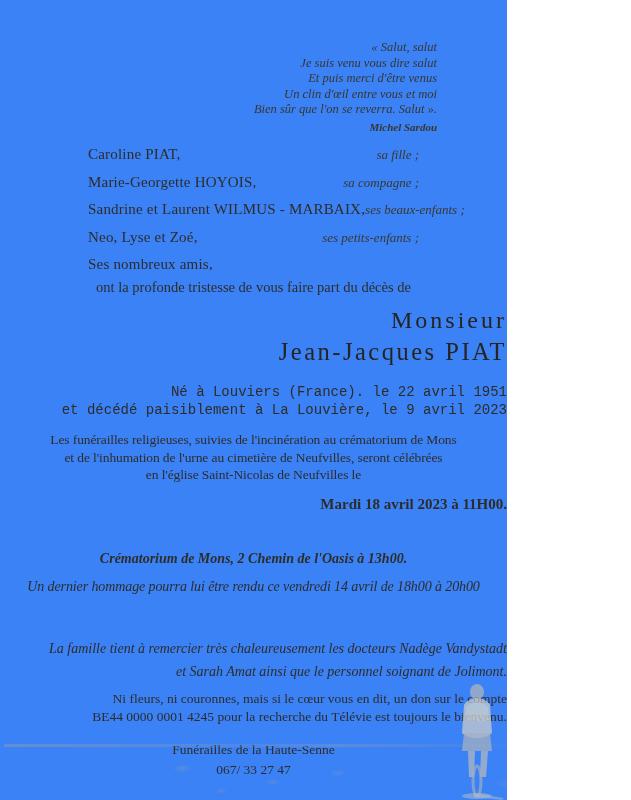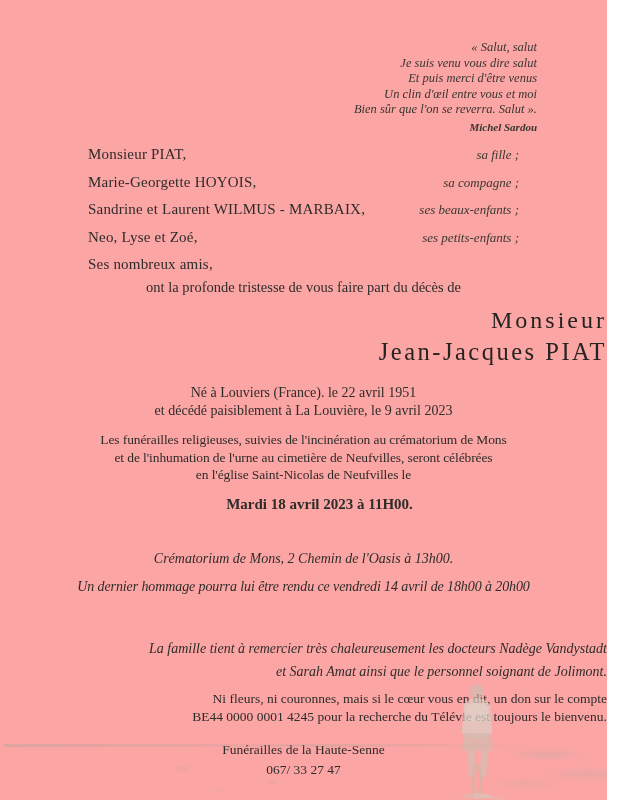--- a/index.html
+++ b/index.html
@@ -1,19 +1,19 @@
 <!DOCTYPE html>
 <html><head>
 <meta charset="utf-8">
 <style>
   html,body{margin:0;padding:0;background:#ffffff;}
   .page{
     position:relative;
-    width:607px;height:800px;
-    background:#fca5a5;
+    width:507px;height:800px;
+    background:#3b82f6;
     font-family:"Liberation Serif", serif;
     color:#2e2c29;
     overflow:hidden;
   }
   .line{white-space:nowrap;}
 
   
   .poem{
     position:absolute;top:40px;right:70px;
     text-align:right;font-style:italic;
@@ -26,27 +26,27 @@
   .family-row{display:flex;justify-content:space-between;align-items:baseline;height:27.5px;}
   .family-name{font-size:15px;letter-spacing:0.2px;}
   .family-relation{font-style:italic;font-size:13px;color:#3a382f;}
 
   .announcement{position:absolute;top:279px;left:0;right:0;text-align:center;font-size:14.5px;}
 
   .deceased{position:absolute;top:307px;left:0;right:0;text-align:right;color:#262420;}
   .deceased-title{font-size:24px;letter-spacing:3px;}
   .deceased-name{font-size:24.5px;letter-spacing:2.5px;margin-top:4px;}
 
-  .life{position:absolute;top:384px;left:0;right:0;text-align:center;font-size:14px;line-height:17.5px;}
+  .life{position:absolute;top:384px;left:0;right:0;text-align:right;font-size:14px;line-height:17.5px;font-family:Liberation Mono, monospace;}
 
   .funeral{position:absolute;top:431px;left:0;right:0;text-align:center;font-size:13.5px;line-height:17.5px;letter-spacing:-0.1px;}
 
-  .ceremony-datetime{position:absolute;top:496px;left:0;right:0;text-align:center;font-weight:bold;font-size:15px;padding-left:32px;}
+  .ceremony-datetime{position:absolute;top:496px;left:0;right:0;text-align:right;font-weight:bold;font-size:15px;padding-left:32px;}
   .church-meeting{position:absolute;top:524px;left:0;right:0;text-align:center;font-style:italic;font-size:13.5px;}
-  .crematorium{position:absolute;top:551px;left:0;right:0;text-align:center;font-style:italic;font-size:14px;}
+  .crematorium{position:absolute;top:551px;left:0;right:0;text-align:center;font-style:italic;font-size:14px;font-weight:bold;}
 
   .tribute{position:absolute;top:578px;left:0;right:0;text-align:center;font-style:italic;font-size:14px;line-height:17.5px;letter-spacing:-0.1px;}
 
   .thanks{position:absolute;top:638px;left:0;right:0;text-align:right;font-style:italic;font-size:14px;line-height:22.5px;}
 
   .donation{position:absolute;top:690px;left:0;right:0;text-align:right;font-size:13.5px;line-height:17.5px;}
 
   .footer{position:absolute;top:740px;left:0;right:0;text-align:center;font-size:13.5px;line-height:20px;}
 
   
@@ -83,21 +83,21 @@
     <div class="line">« Salut, salut</div>
     <div class="line">Je suis venu vous dire salut</div>
     <div class="line">Et puis merci d'être venus</div>
     <div class="line">Un clin d'œil entre vous et moi</div>
     <div class="line">Bien sûr que l'on se reverra. Salut ».</div>
     <div class="poem-attribution line">Michel Sardou</div>
   </div>
 
   <div class="family">
     <div class="family-row">
-      <span class="family-name line">Monsieur PIAT,</span>
+      <span class="family-name line">Caroline PIAT,</span>
       <span class="family-relation line">sa fille ;</span>
     </div>
     <div class="family-row">
       <span class="family-name line">Marie-Georgette HOYOIS,</span>
       <span class="family-relation line">sa compagne ;</span>
     </div>
     <div class="family-row">
       <span class="family-name line">Sandrine et Laurent WILMUS - MARBAIX,</span>
       <span class="family-relation line">ses beaux-enfants ;</span>
     </div>

